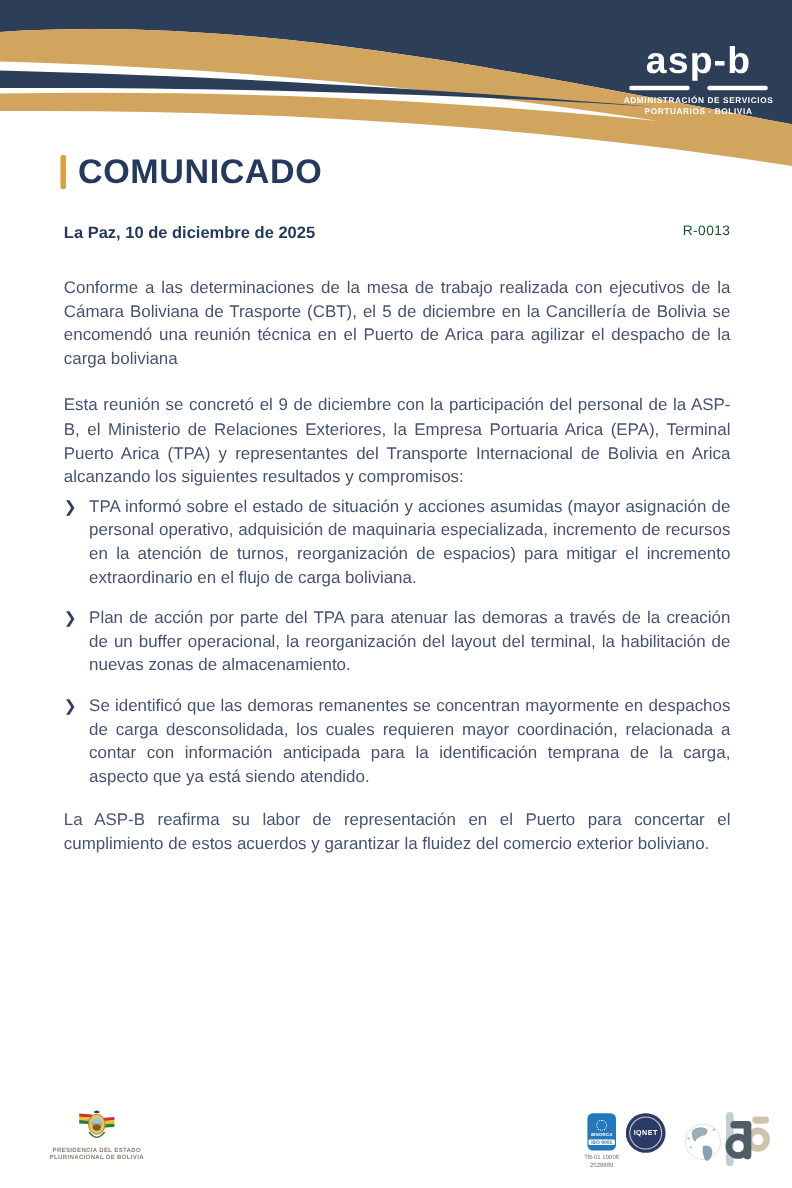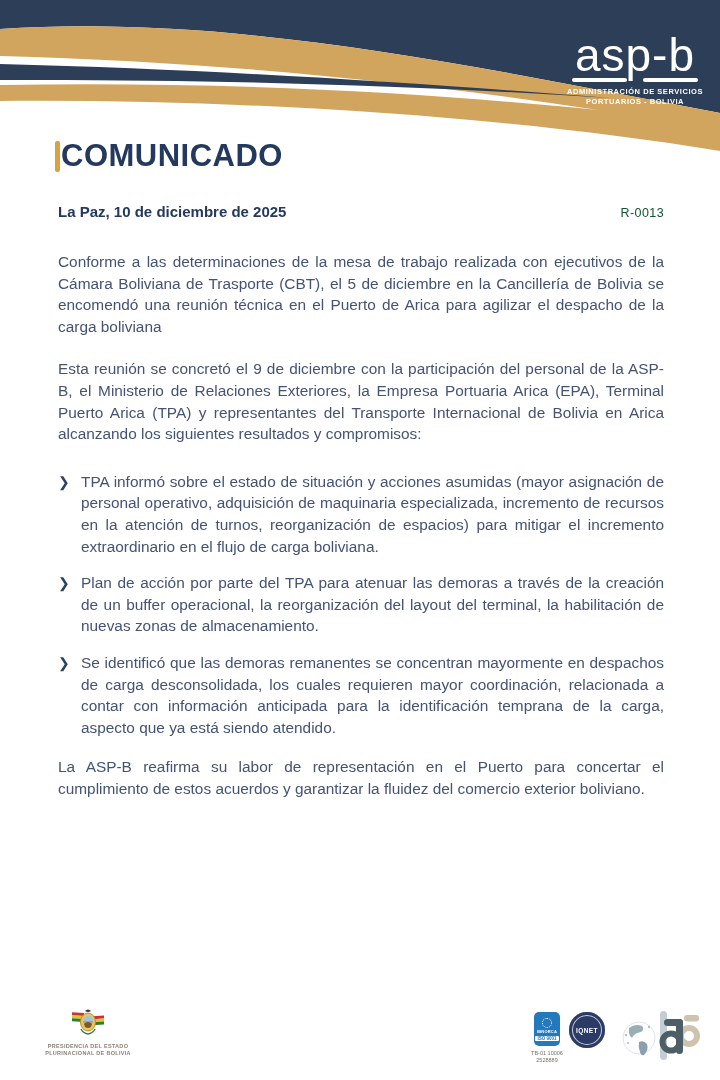--- a/index.html
+++ b/index.html
@@ -4,36 +4,36 @@
 <style>
   html,body{margin:0;padding:0;background:#fff;}
   .page{
     position:relative;width:720px;height:1080px;background:#ffffff;overflow:hidden;
     font-family:"Liberation Sans",sans-serif;
   }
   
   .header-svg{position:absolute;top:0;left:0;display:block;}
   
   .brand{position:absolute;top:33px;left:566px;width:138px;text-align:center;color:#fff;}
-  .brand-word{font-size:46px;font-weight:normal;letter-spacing:1px;line-height:44px;}
+  .brand-word{font-size:34px;font-weight:bold;letter-spacing:1px;line-height:44px;}
   .brand-rules{display:flex;gap:16px;margin:1px 6px 5px;}
   .brand-rules span{flex:1;height:3.5px;background:#fff;border-radius:2px;}
   .brand-tag{font-size:7.5px;font-weight:bold;letter-spacing:.55px;line-height:10px;}
   
-  .title-row{position:absolute;top:138px;left:55px;display:flex;align-items:center;gap:1px;justify-content:flex-end;}
+  .title-row{position:absolute;top:138px;left:55px;display:flex;align-items:center;gap:11px;justify-content:flex-end;}
   .title-bar{width:5px;height:31px;background:#D9A140;border-radius:2px;}
   .title{margin:0;font-size:31px;font-weight:800;color:#24395E;letter-spacing:.5px;}
   
-  .meta-row{position:absolute;top:203px;left:58px;width:606px;display:flex;justify-content:space-between;align-items:flex-end;}
+  .meta-row{position:absolute;top:203px;left:58px;width:606px;display:flex;justify-content:space-between;align-items:flex-start;}
   .dateline{font-size:15px;font-weight:bold;color:#24395E;}
   .reference{font-size:12.5px;color:#14532d;letter-spacing:.4px;}
   
   .content{position:absolute;top:251px;left:58px;width:606px;font-size:15.4px;line-height:21.6px;color:#455372;text-align:justify;}
   .para{margin:0 0 21px;}
-  .para-tight{margin-bottom:26px;}
+  .para-tight{margin-bottom:5px;}
   .bullet{position:relative;padding-left:23px;margin-bottom:15px;}
   .bullet-last{margin-bottom:18px;}
   .chevron{position:absolute;left:0;top:1px;font-size:14px;font-weight:bold;color:#2E4160;font-family:"DejaVu Sans",sans-serif;}
   .bullet-text{margin:0;}
   
   .footer{position:absolute;left:0;top:1000px;width:720px;height:80px;}
   .seal{position:absolute;left:36px;top:8px;width:104px;text-align:center;}
   .seal svg{display:block;margin:0 auto 3px;}
   .seal-caption{font-size:5.5px;line-height:7px;color:#8B8274;letter-spacing:.3px;font-weight:bold;}
   .ibnorca{position:absolute;left:530px;top:12px;width:34px;text-align:center;}

